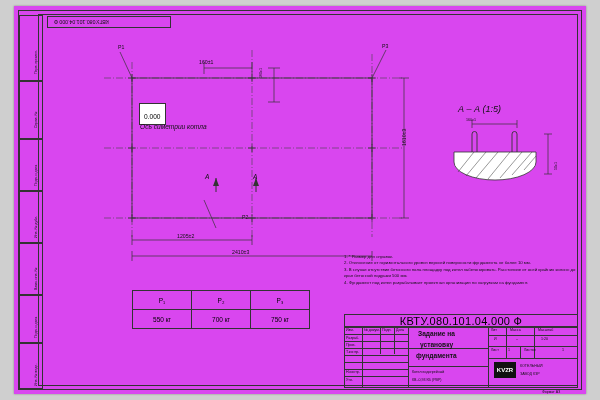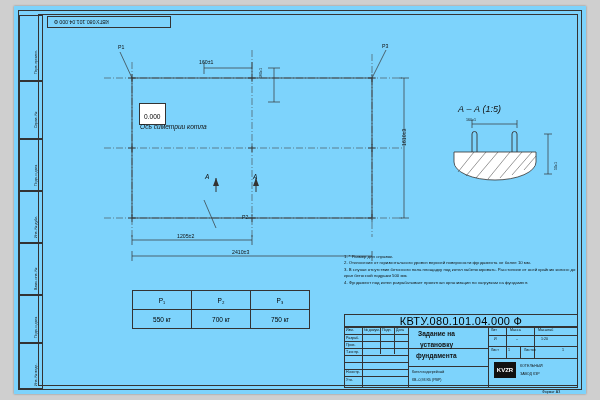--- a/index.html
+++ b/index.html
@@ -1,18 +1,18 @@
 <!DOCTYPE html>
 <html><head>
 <meta charset="utf-8">
 <style>
   html,body{margin:0;padding:0;background:#c8c8c8;}
   body{font-family:"Liberation Sans", sans-serif;}
   #page{position:relative;width:600px;height:400px;background:#cfcfcf;overflow:hidden;}
-  #sheet{position:absolute;left:14px;top:6px;width:572px;height:388px;background:#7dd3fc;box-shadow:0 0 2px rgba(0,0,0,.35);}
+  #sheet{position:absolute;left:14px;top:6px;width:572px;height:388px;background:#d946ef;box-shadow:0 0 2px rgba(0,0,0,.35);}
   
   #frame{position:absolute;left:4px;top:4px;right:4px;bottom:4px;border:1px solid #333;}
   #inner{position:absolute;left:24px;top:8px;right:8px;bottom:8px;border:1px solid #333;}
   .ln{position:absolute;background:#333;}
   .txt{position:absolute;white-space:nowrap;color:#111;}
   .xtiny{font-size:3.6px;}
   .sm{font-size:5.2px;}
   .md{font-size:6.6px;}
   .lg{font-size:9px;}
   .xl{font-size:11px;}

